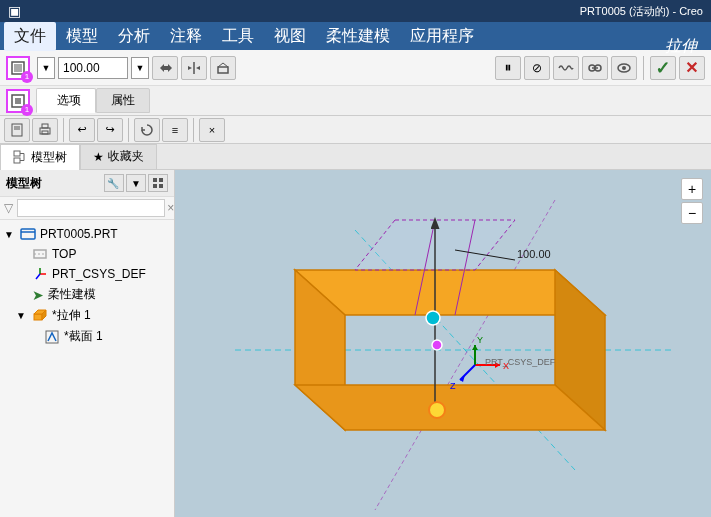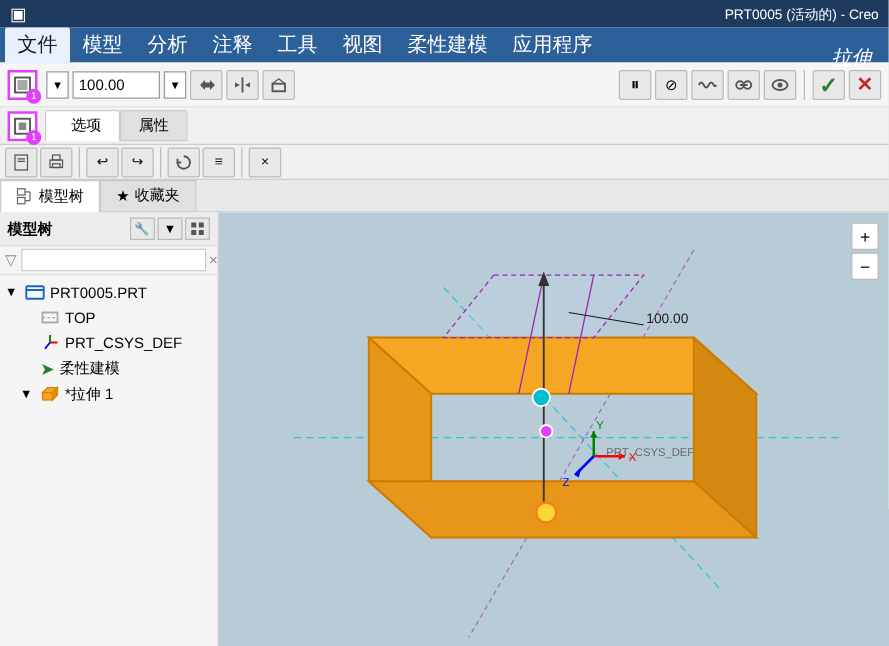--- a/index.html
+++ b/index.html
@@ -443,20 +443,28 @@
       <div class="tree-item indent1">
         <span class="tree-expand">▼</span>
         <svg width="16" height="16" viewBox="0 0 16 16">
             <rect x="2" y="6" width="8" height="6" fill="#f5a623" stroke="#e08000" stroke-width="1"></rect>
             <polygon points="2,6 6,2 14,2 10,6" fill="#f5a623" stroke="#e08000" stroke-width="1"></polygon>
             <polygon points="10,6 14,2 14,8 10,12" fill="#e09010" stroke="#e08000" stroke-width="1"></polygon>
           </svg>
         <span>*拉伸 1</span>
       </div>
 
+      <div class="tree-item indent2">
+        <span class="tree-expand"></span>
+        <svg width="16" height="16" viewBox="0 0 16 16">
+            <rect x="2" y="2" width="12" height="12" fill="none" stroke="#666" stroke-width="1"></rect>
+            <path d="M4 12 L8 4 L12 12" fill="none" stroke="#1565c0" stroke-width="1.5"></path>
+          </svg>
+        <span>*截面 1</span>
+      </div>
 
     </div>
   </div>
 
   <div class="viewport">
     <svg width="100%" height="100%" viewBox="0 0 536 347">
 
       <rect width="536" height="347" fill="#b8ccd8"></rect>
 
       <line x1="180" y1="60" x2="400" y2="300" stroke="#00bcd4" stroke-width="1" stroke-dasharray="6,4" opacity="0.7"></line>

